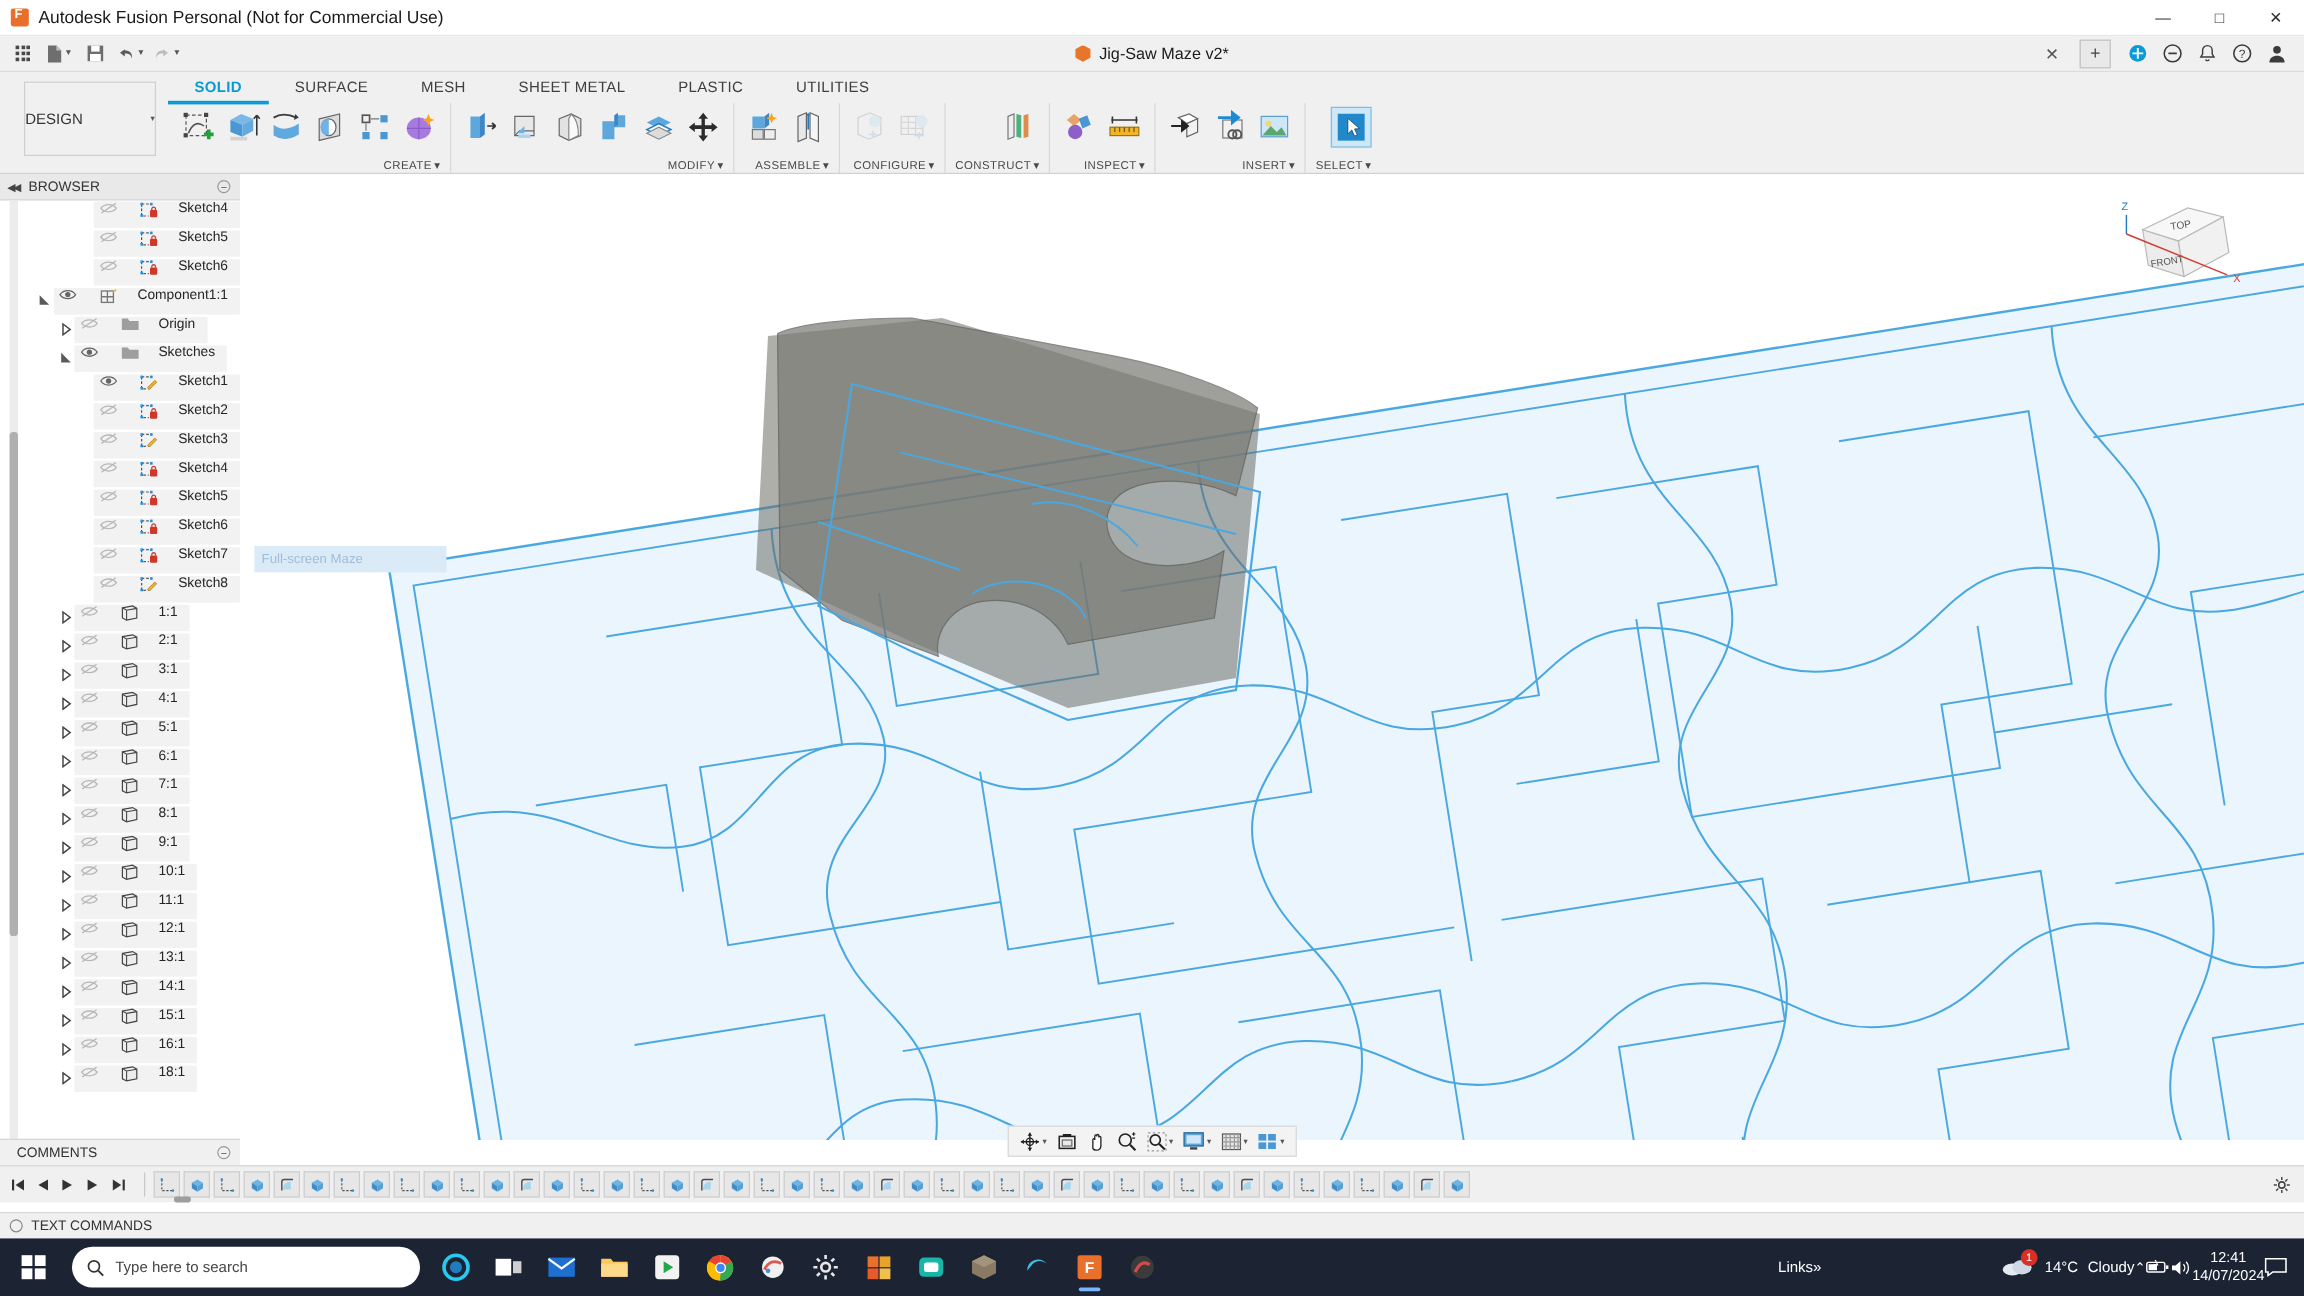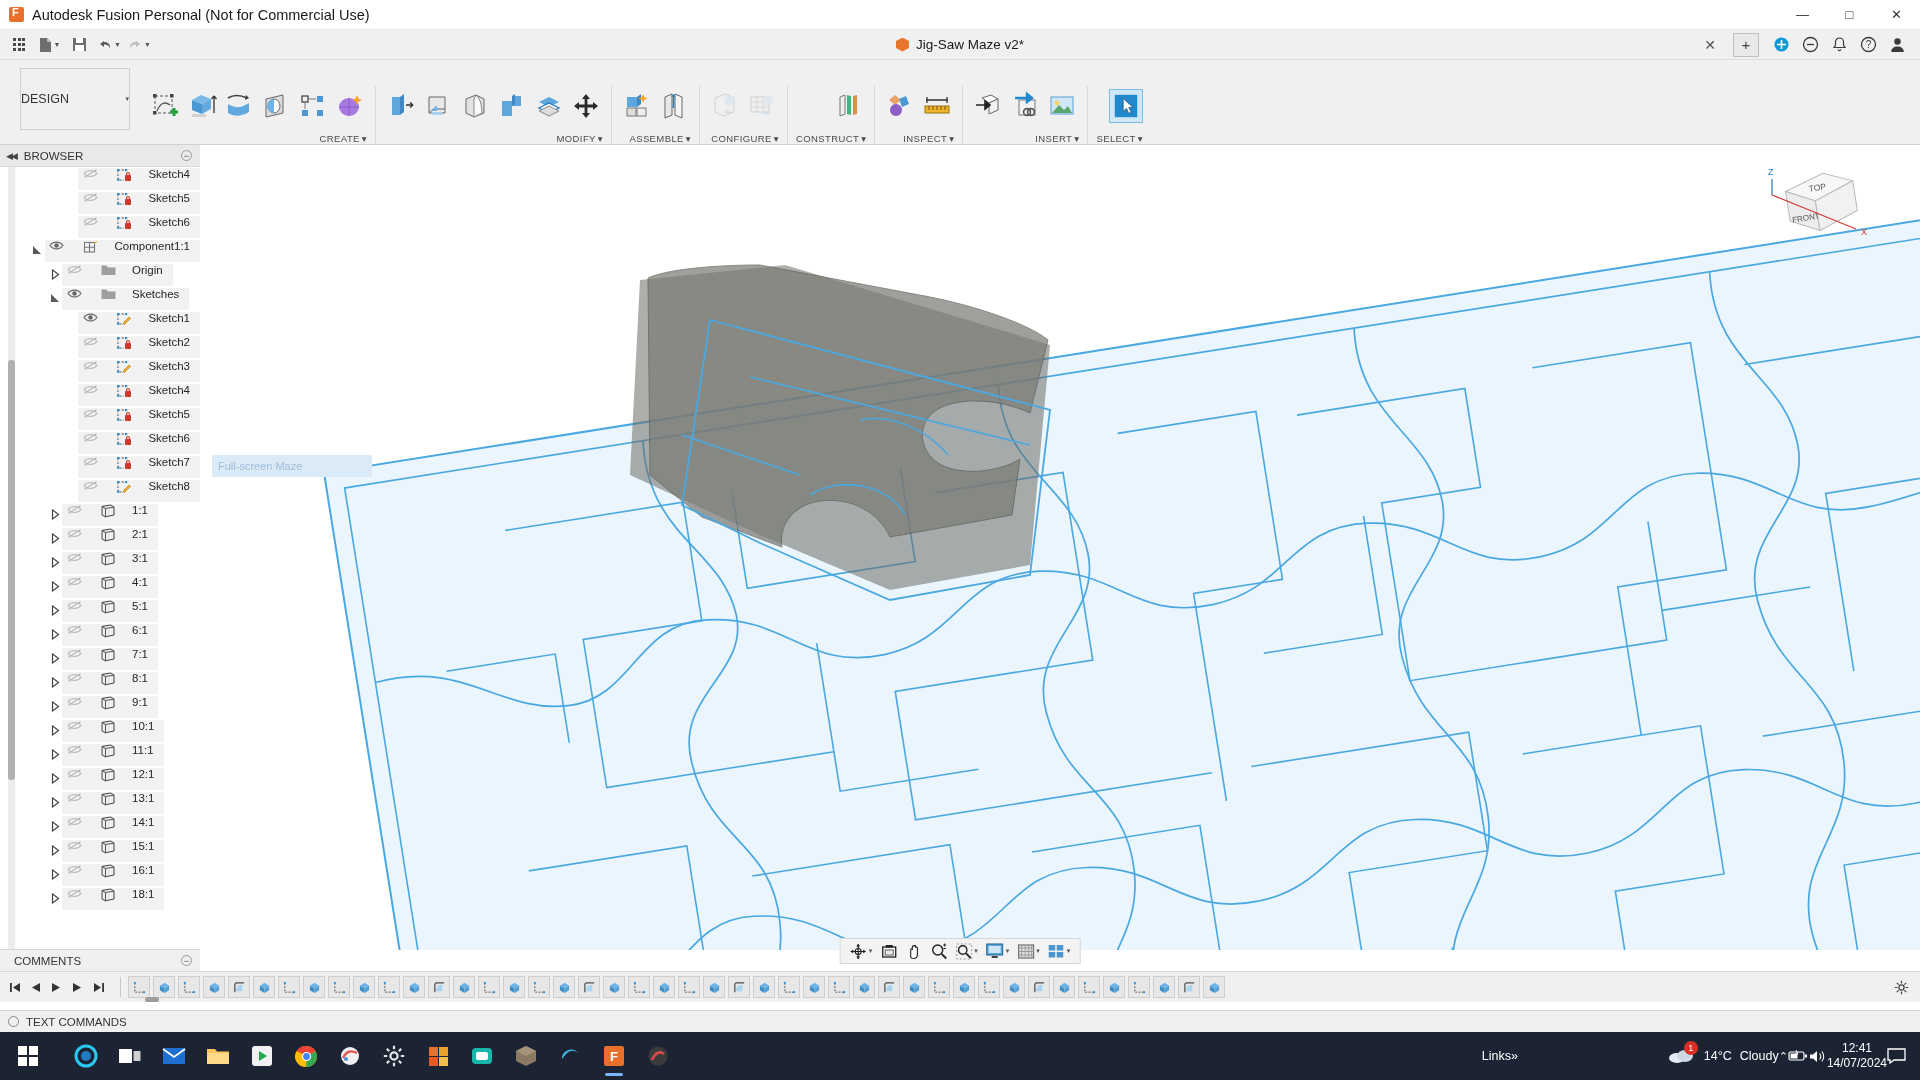--- a/index.html
+++ b/index.html
@@ -251,20 +251,28 @@
     </div>
   </div>
 </div>
 
 <div class="ribbon">
   <div class="design-box">
     <span>DESIGN</span>
     <span class="caret" style="margin-left:6px">▾</span>
   </div>
 
+  <div class="tabs-row">
+    <div class="rtab active">SOLID</div>
+    <div class="rtab">SURFACE</div>
+    <div class="rtab">MESH</div>
+    <div class="rtab">SHEET METAL</div>
+    <div class="rtab">PLASTIC</div>
+    <div class="rtab">UTILITIES</div>
+  </div>
 
   <div class="panels">
 
     <div class="panel">
       <div class="panel-icons">
         <div class="ico">
           <svg width="30" height="30" viewBox="0 0 30 30">
               <rect x="5" y="5" width="17" height="17" fill="none" stroke="#555" stroke-width="1" stroke-dasharray="3 2"></rect>
               <path d="M7 20 Q12 8 20 14" fill="none" stroke="#555" stroke-width="1.3"></path>
               <rect x="3" y="3" width="3.5" height="3.5" fill="#444"></rect>
@@ -1710,20 +1718,27 @@
 
 <div class="taskbar">
   <div class="start">
     <span class="win-logo">
         <i></i>
         <i></i>
         <i></i>
         <i></i>
       </span>
   </div>
+  <div class="search-pill">
+    <svg width="15" height="15" viewBox="0 0 15 15">
+        <circle cx="6.3" cy="6.3" r="4.6" fill="none" stroke="#333" stroke-width="1.4"></circle>
+        <path d="M9.8 9.8L14 14" stroke="#333" stroke-width="1.6"></path>
+      </svg>
+    <span class="txt">Type here to search</span>
+  </div>
   <div class="tb-icons">
     <div class="tb-ico">
       <svg width="24" height="24" viewBox="0 0 24 24">
           <circle cx="12" cy="12" r="10" fill="none" stroke="#28c8f0" stroke-width="3"></circle>
           <circle cx="12" cy="12" r="5" fill="#1f7cc0"></circle>
         </svg>
     </div>
     <div class="tb-ico">
       <svg width="24" height="20" viewBox="0 0 24 20">
           <rect x="1" y="3" width="13" height="14" fill="#fff"></rect>

